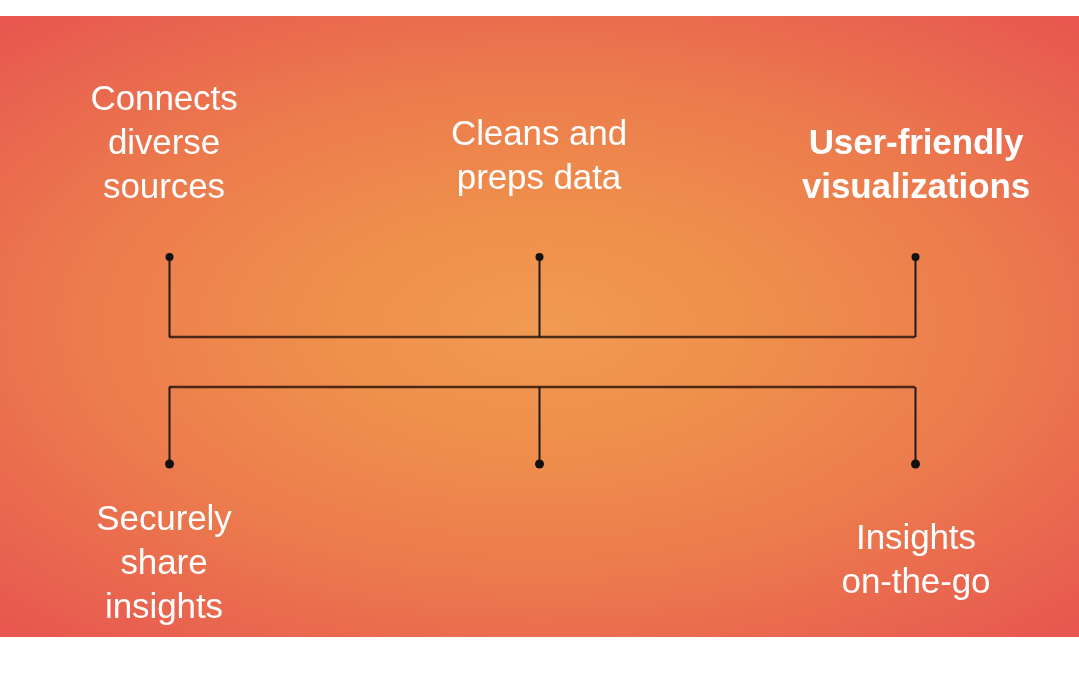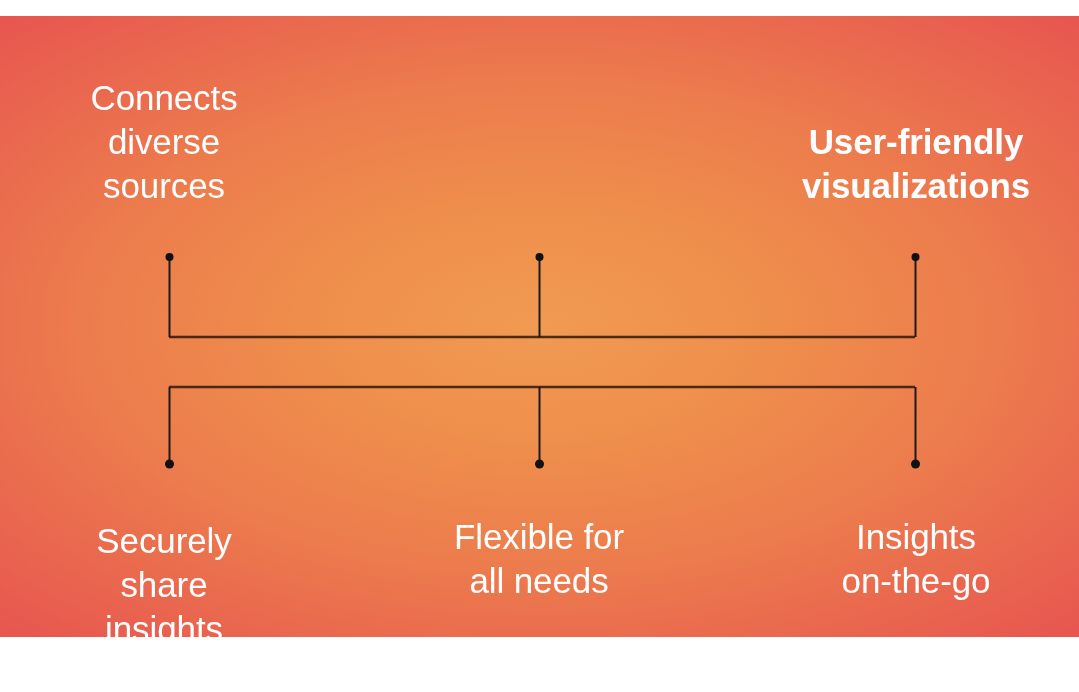--- a/index.html
+++ b/index.html
@@ -46,21 +46,21 @@
   .label.bottom {
     width: 300px;
   }
 
   
   #label-top-0 { left: 14px;  top: 60px;  }
   #label-top-1 { left: 389px; top: 95px;  }
   #label-top-2 { left: 766px; top: 104px; font-weight: bold; }
 
   
-  #label-bottom-0 { left: 14px;  top: 503px; }
+  #label-bottom-0 { left: 14px;  top: 480px; }
   #label-bottom-1 { left: 389px; top: 499px; }
   #label-bottom-2 { left: 766px; top: 499px; }
 
   
   #bracket-svg {
     position: absolute;
     left: 0;
     top: 0;
     width: 1079px;
     height: 692px;
@@ -82,20 +82,22 @@
   }
 </style>
 </head>
 <body>
 
 <div id="canvas">
 
   <div class="label top" id="label-top-0">Connects
 diverse
 sources</div>
+  <div class="label top" id="label-top-1">Cleans and
+preps data</div>
   <div class="label top" id="label-top-2">User-friendly
 visualizations</div>
 
   <svg id="bracket-svg" viewBox="0 0 1079 692">
 
     <g>
       <line class="bracket-rail" x1="169" y1="321" x2="915" y2="321"></line>
       <line class="bracket-line" x1="169.5" y1="241" x2="169.5" y2="321"></line>
       <line class="bracket-line" x1="539.5" y1="241" x2="539.5" y2="321"></line>
       <line class="bracket-line" x1="915.5" y1="241" x2="915.5" y2="321"></line>
@@ -111,18 +113,16 @@
       <line class="bracket-line" x1="915.5" y1="371" x2="915.5" y2="448"></line>
       <circle class="node-dot" cx="169.5" cy="448" r="4.5"></circle>
       <circle class="node-dot" cx="539.5" cy="448" r="4.5"></circle>
       <circle class="node-dot" cx="915.5" cy="448" r="4.5"></circle>
     </g>
   </svg>
 
   <div class="label bottom" id="label-bottom-0">Securely
 share
 insights</div>
-  <div class="label bottom" id="label-bottom-1">Flexible for
-all needs</div>
   <div class="label bottom" id="label-bottom-2">Insights
 on-the-go</div>
 
 </div>
 
 </body></html>

